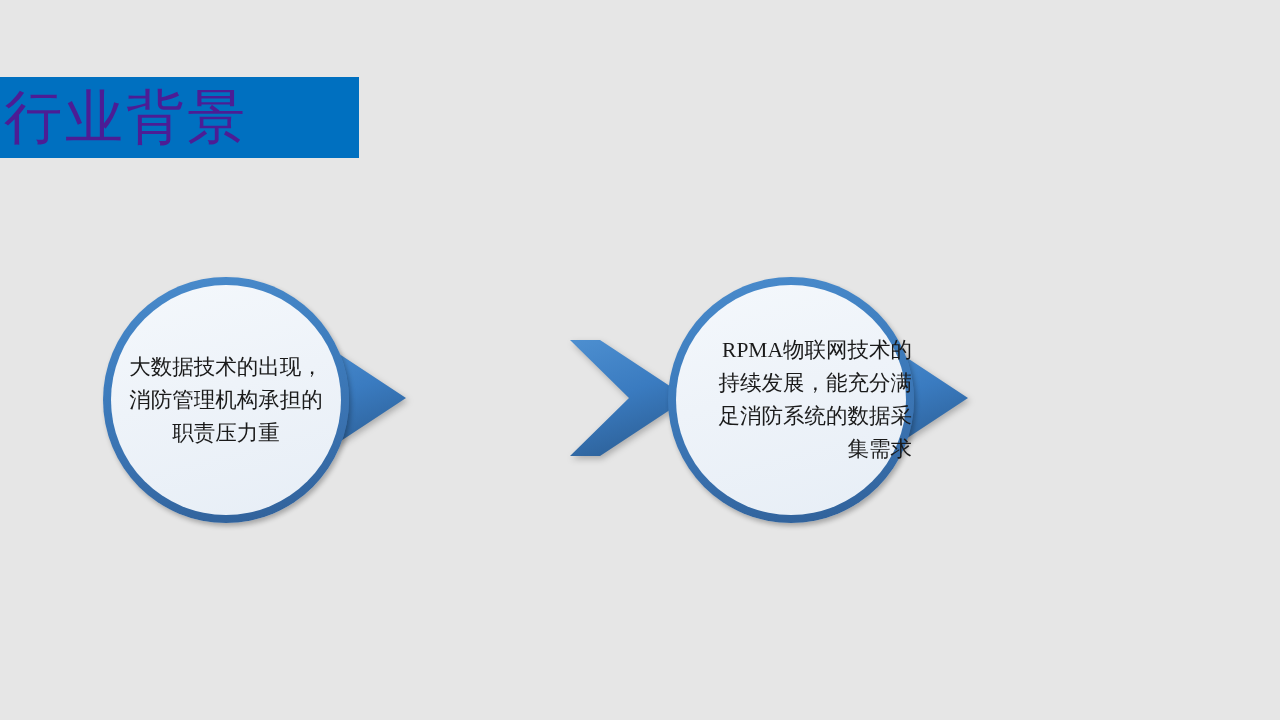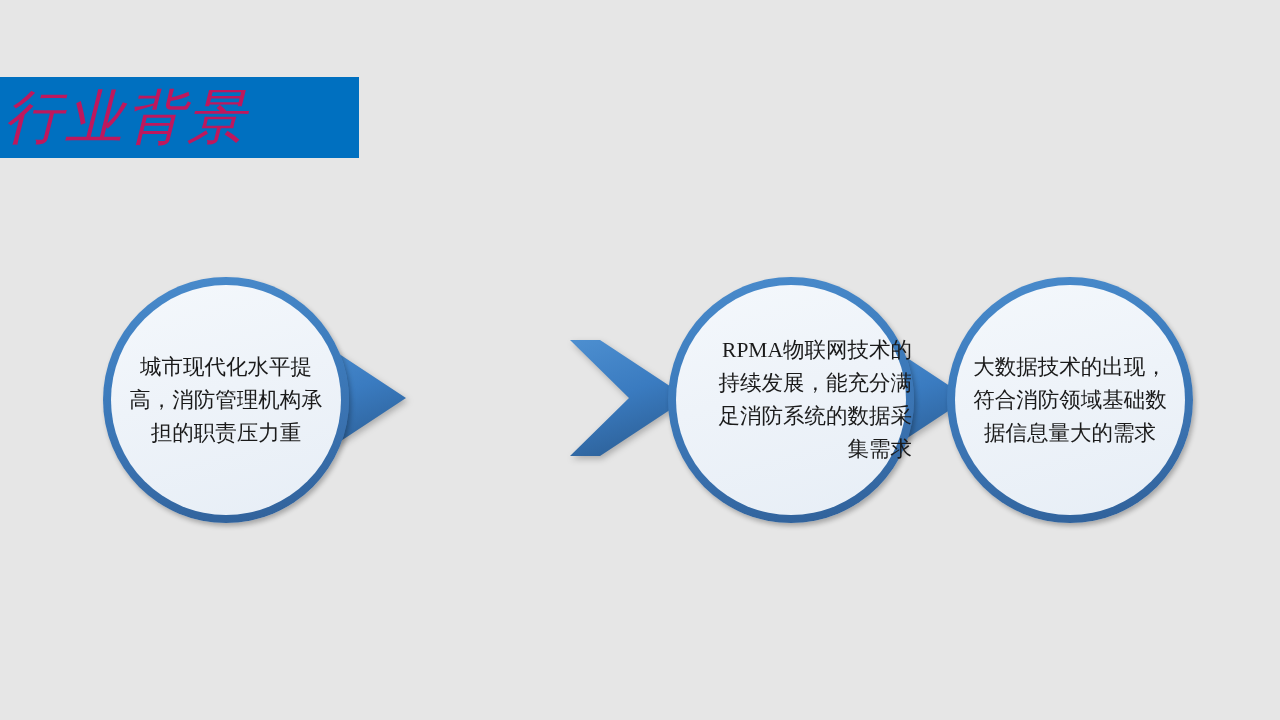--- a/index.html
+++ b/index.html
@@ -34,25 +34,24 @@
     background: #0070c0;
   }
   #title-text {
     position: absolute;
     left: 4px;
     top: 72px;
     width: 420px;
     height: 92px;
     line-height: 92px;
     font-size: 58px;
-    color: #be185d;
+    color: #4c1d95;
     letter-spacing: 3px;
     white-space: nowrap;
     font-family: "Liberation Serif", "DejaVu Serif", serif;
-    font-style: italic;
   }
 
   
   #flow {
     position: absolute;
     left: 0;
     top: 0;
     width: 1280px;
     height: 720px;
   }
@@ -182,35 +181,28 @@
           </linearGradient>
         </defs>
         <path d="M0,2 L59,60 L0,118 L30,118 L118,60 L30,2 Z" fill="url(#g3)"></path>
       </svg>
     </div>
 
     <div class="node" id="node-1">
       <div class="ring"></div>
       <div class="disc"></div>
       <div class="label">
-        <span>城市现代化水平提高，消防管理机构承担的职责压力重</span>
+        <span>大数据技术的出现，消防管理机构承担的职责压力重</span>
       </div>
     </div>
 
 
     <div class="node wide-text" id="node-3">
       <div class="ring"></div>
       <div class="disc"></div>
       <div class="label">
         <span>RPMA物联网技术的持续发展，能充分满足消防系统的数据采集需求</span>
       </div>
     </div>
 
-    <div class="node" id="node-4">
-      <div class="ring"></div>
-      <div class="disc"></div>
-      <div class="label">
-        <span>大数据技术的出现，符合消防领域基础数据信息量大的需求</span>
-      </div>
-    </div>
 
   </div>
 </div>
 
 </body></html>

